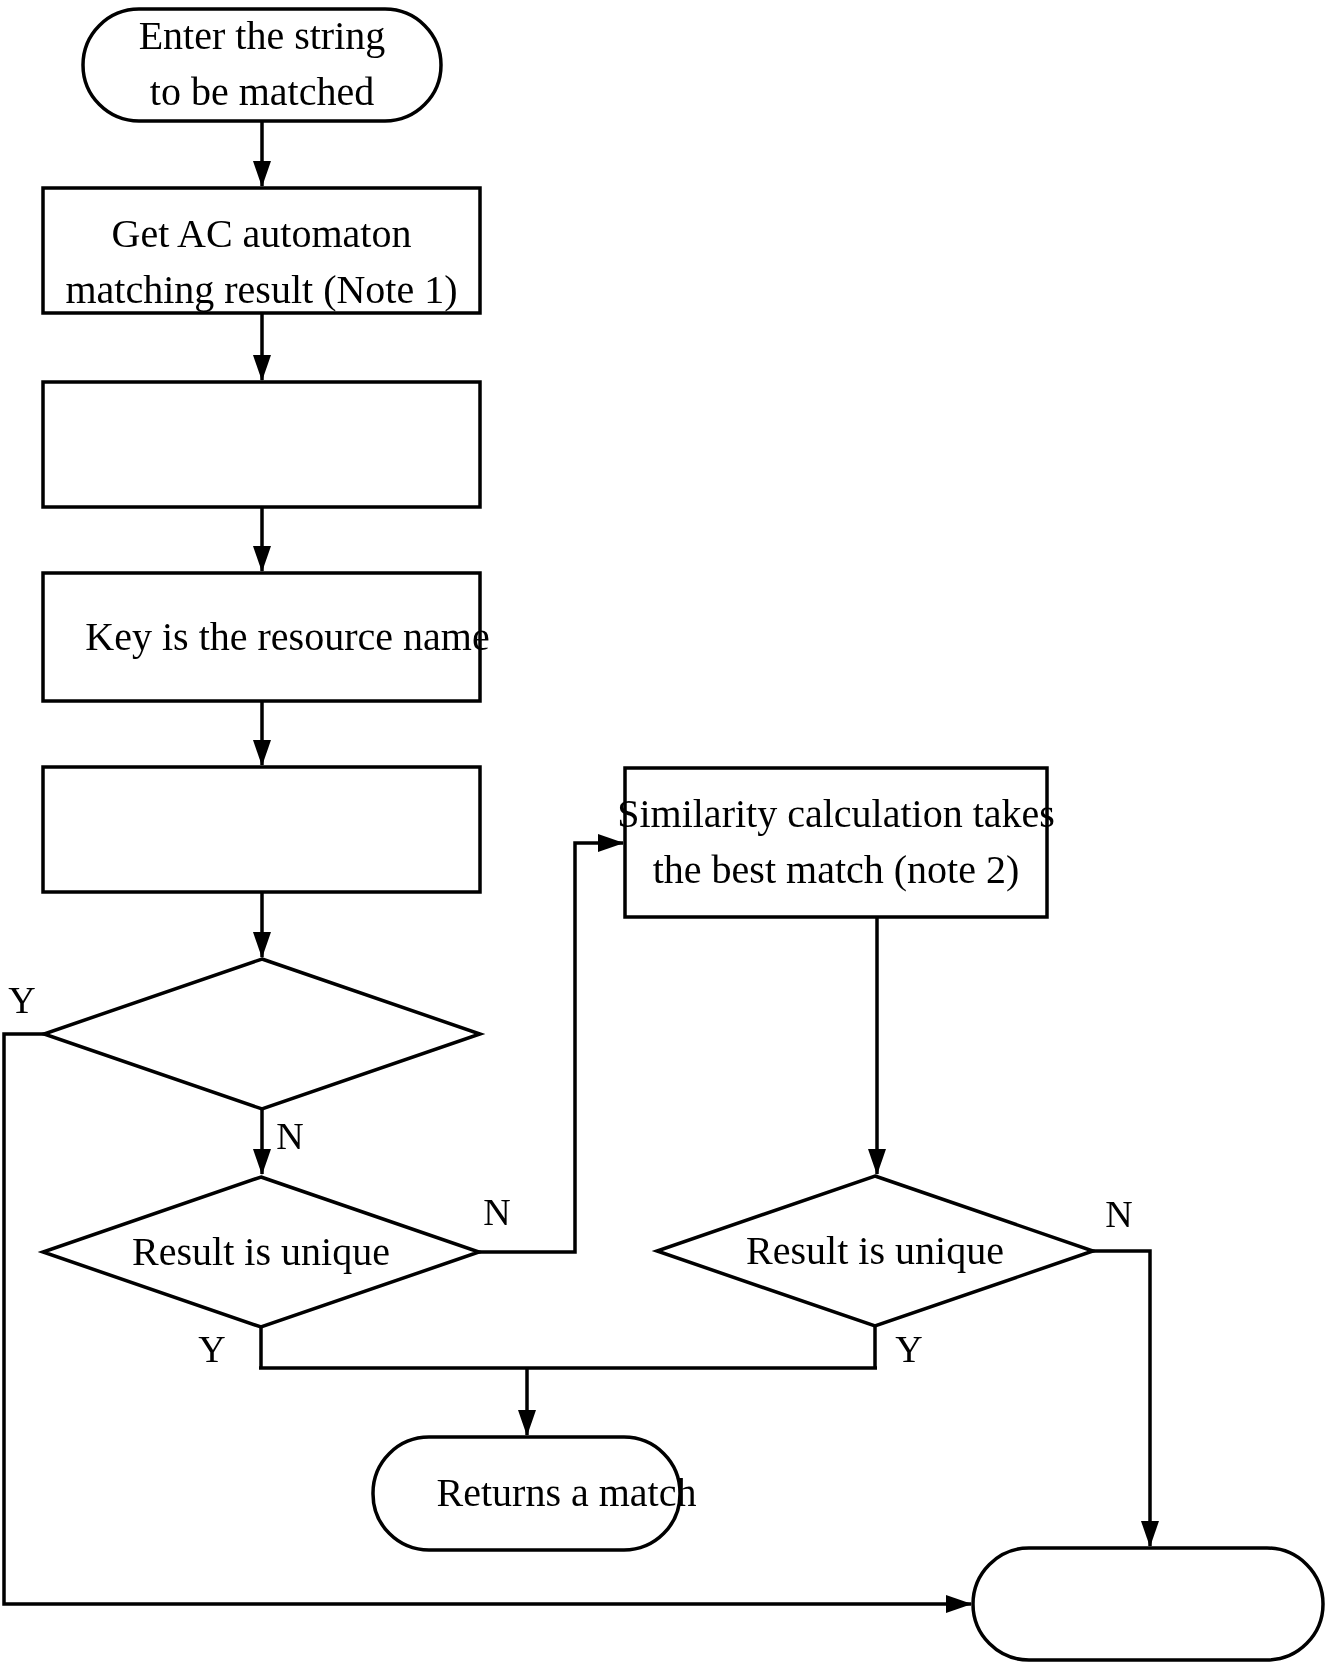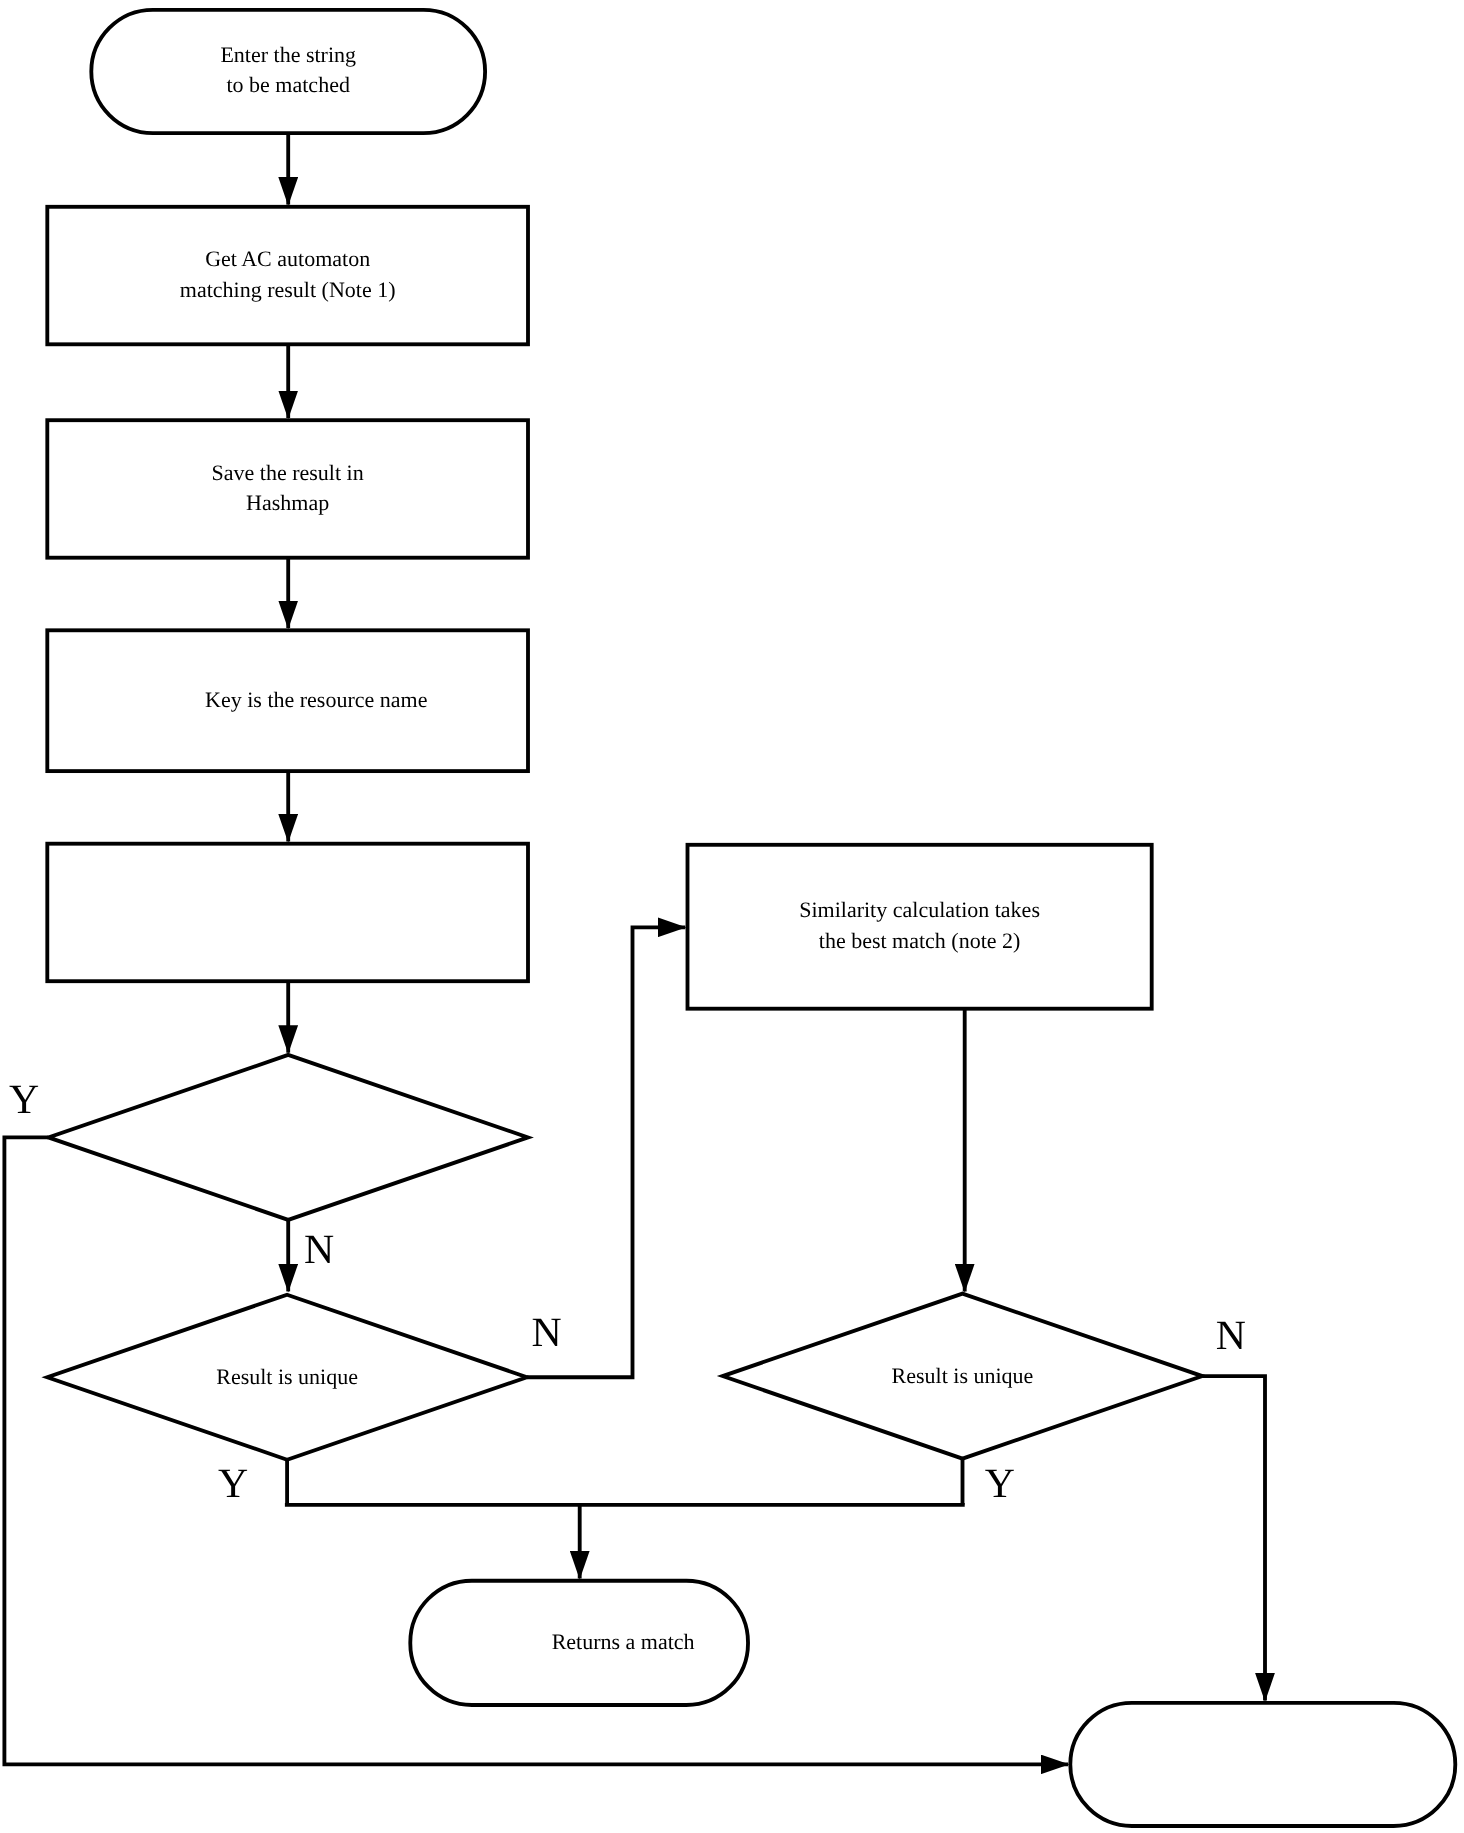--- a/index.html
+++ b/index.html
@@ -22,21 +22,21 @@
     top: 0;
     width: 1331px;
     height: 1666px;
   }
   .node-label {
     position: absolute;
     display: flex;
     align-items: center;
     justify-content: center;
     text-align: center;
-    font-size: 20px;
+    font-size: 40px;
     line-height: 1.4;
     white-space: pre-line;
     color: #000000;
     pointer-events: none;
   }
   .branch-label {
     position: absolute;
     width: 44px;
     height: 44px;
     display: flex;
@@ -93,25 +93,23 @@
     <polygon class="stroke-shape" points="261,1177 479,1252 261,1327 43,1252"></polygon>
     <rect class="stroke-shape" x="625" y="768" width="422" height="149"></rect>
     <polygon class="stroke-shape" points="875,1176 1093,1251 875,1326 657,1251"></polygon>
     <rect class="stroke-shape" x="373" y="1437" width="307" height="113" rx="56" ry="56"></rect>
     <rect class="stroke-shape" x="973" y="1548" width="350" height="112" rx="56" ry="56"></rect>
   </svg>
 
   <div class="node-label" style="left:82px; top:14px; width:360px; height:100px;">Enter the string
 to be matched</div>
 
-  <div class="node-label" style="left:43px; top:200px; width:437px; height:100px;">Get AC automaton
+  <div class="node-label" style="left:43px; top:212px; width:437px; height:100px;">Get AC automaton
 matching result (Note 1)</div>
 
-  <div class="node-label" style="left:43px; top:394px; width:437px; height:100px;">Save the result in
-Hashmap</div>
 
   <div class="node-label" style="left:43px; top:612px; width:489px; height:50px;">Key is the resource name</div>
 
 
 
   <div class="node-label" style="left:43px; top:1227px; width:436px; height:50px;">Result is unique</div>
 
   <div class="node-label" style="left:601px; top:797px; width:470px; height:90px;">Similarity calculation takes
 the best match (note 2)</div>
 

